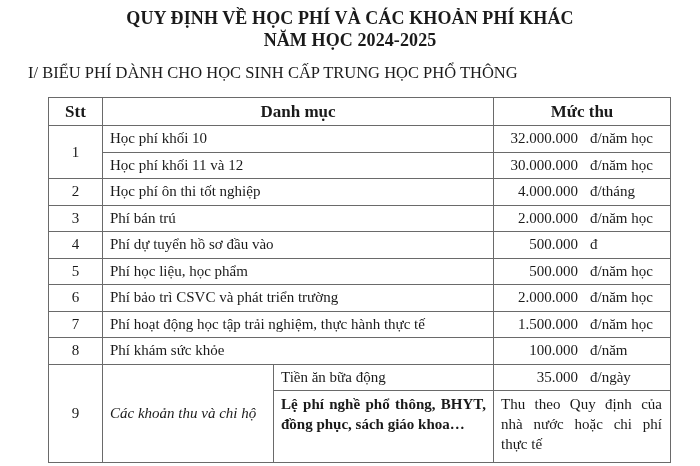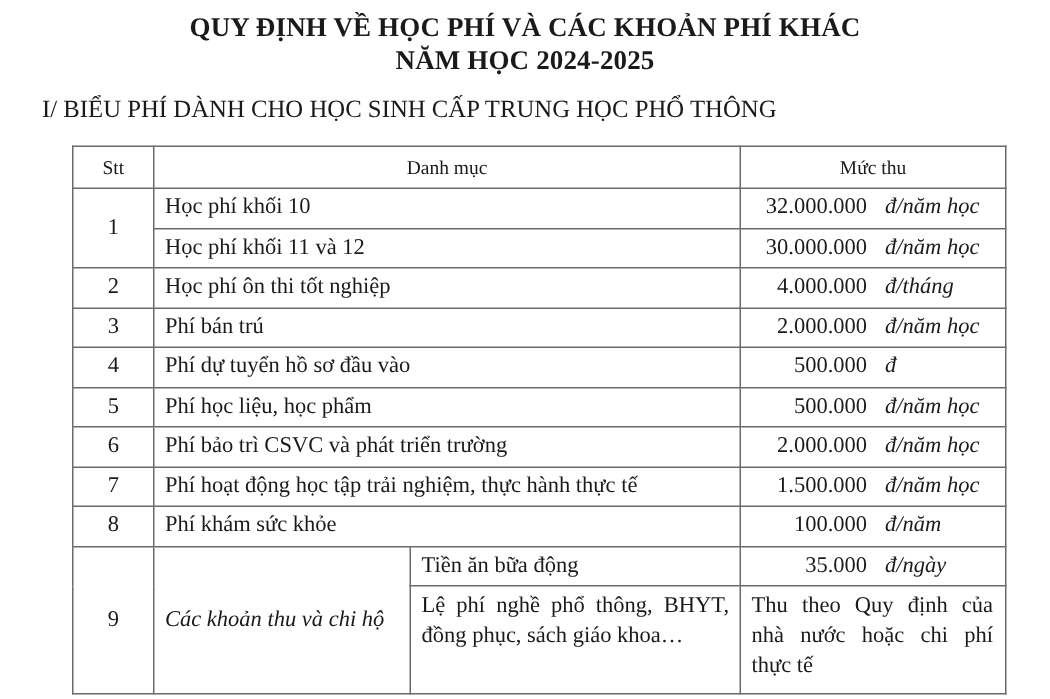--- a/index.html
+++ b/index.html
@@ -43,24 +43,24 @@
       border-collapse: collapse;
       table-layout: fixed;
       font-size: 15px;
     }
     table.fees td, table.fees th {
       border: 1.5px solid #6a6a6a;
       padding: 0;
       vertical-align: middle;
     }
     table.fees th {
-      font-weight: normal;
+      font-weight: bold;
       text-align: center;
       height: 27px;
-      font-size: 13px;
+      font-size: 17px;
     }
     table.fees td {
       height: 25.5px;
     }
     td.stt {
       text-align: center;
     }
     td.name {
       padding-left: 7px !important;
       white-space: nowrap;
@@ -74,32 +74,32 @@
       align-items: flex-start;
     }
     .amt-val {
       width: 84px;
       text-align: right;
       display: inline-block;
     }
     .amt-unit {
       padding-left: 12px;
       display: inline-block;
-      font-style: italic;
     }
     td.sub-label {
       padding-left: 7px !important;
       line-height: 19px;
     }
     td.sub-desc {
       padding: 3px 7px 0 7px !important;
       vertical-align: top !important;
       line-height: 20px;
       text-align: justify;
       text-align-last: left;
+      font-weight: bold;
     }
     td.note {
       padding: 3px 8px 0 7px !important;
       vertical-align: top !important;
       line-height: 20px;
       text-align: justify;
       text-align-last: left;
     }
     td.group-name {
       padding-left: 7px !important;

